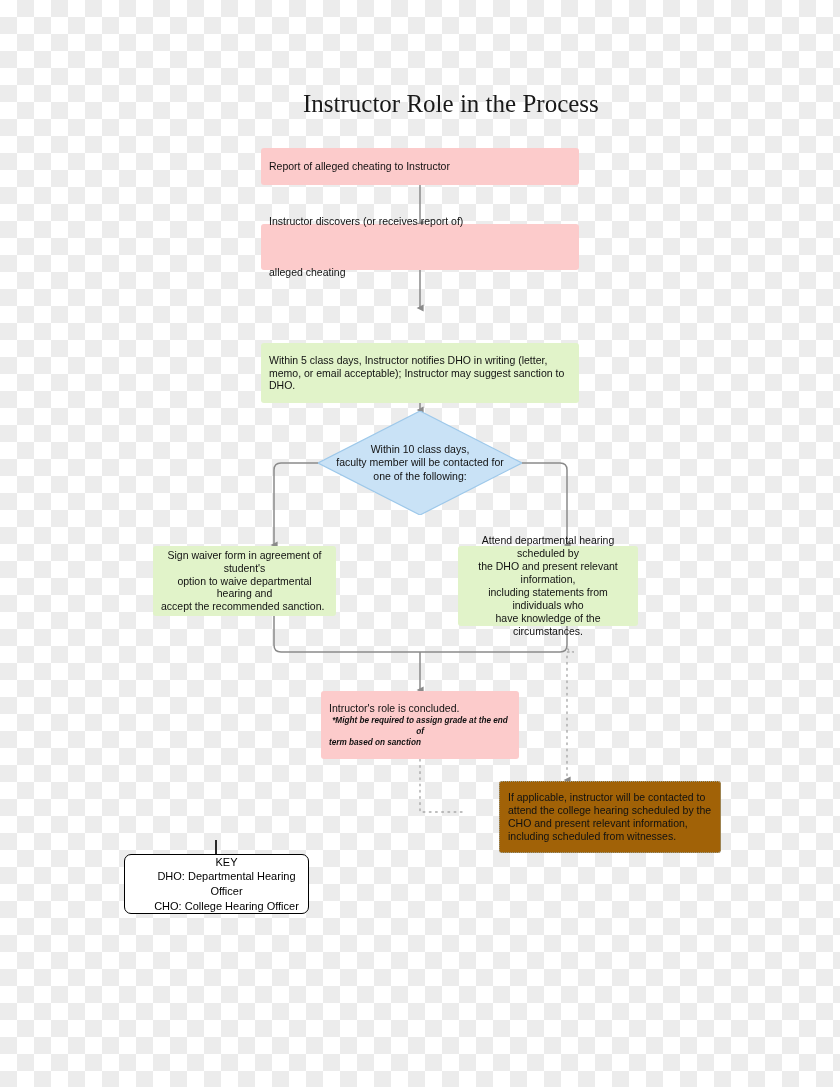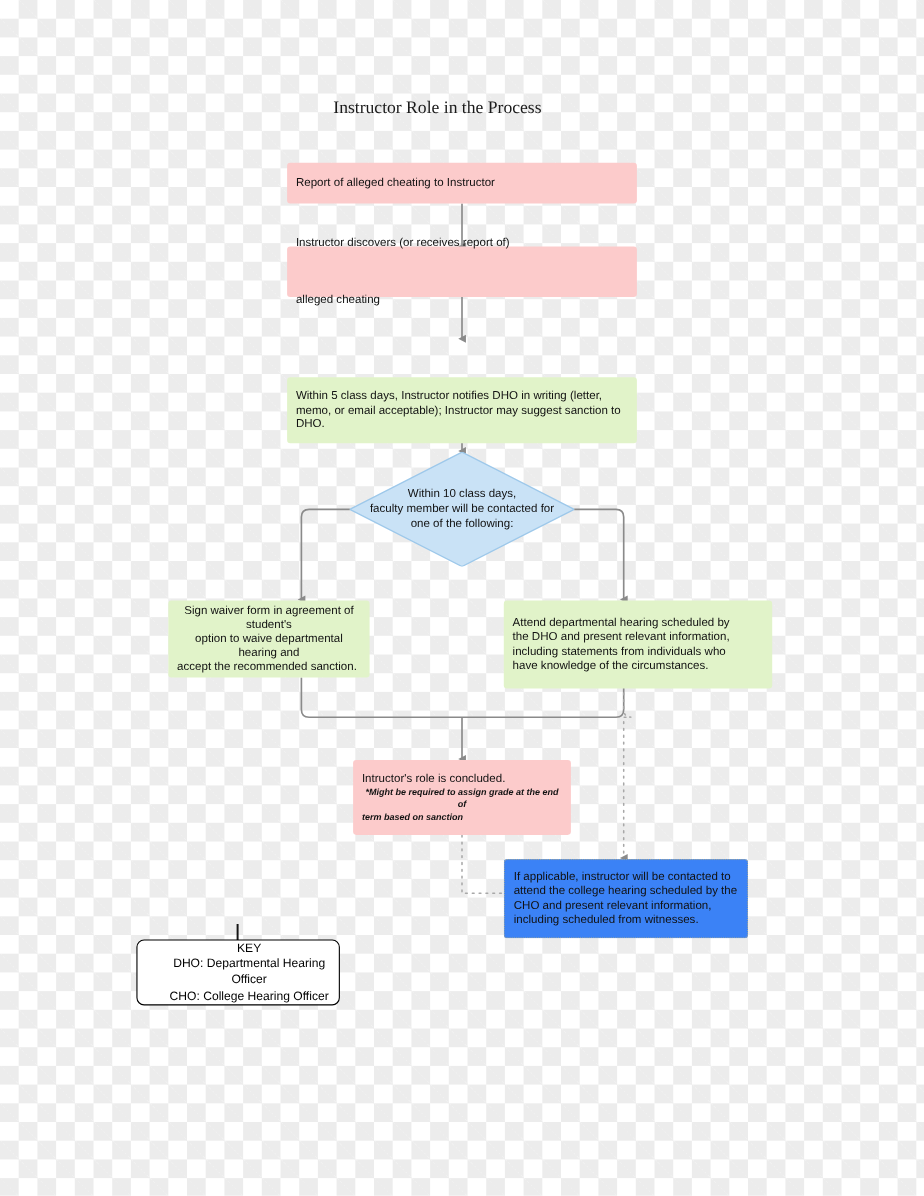--- a/index.html
+++ b/index.html
@@ -43,21 +43,22 @@
   .proc {
     border-radius: 3px;
     font-size: 10.5px;
     padding: 4px 8px;
   }
   .pink  { background: #fccbcb; }
   .green { background: #e1f3c9; }
 
   .dotted-node {
     border: 1px dotted #9aa39a;
-    background: #3b82f6;
+    background: #a16207;
+    margin-left: 41px;
   }
 
   .diamond-wrap {
     position: absolute;
   }
   .diamond-shape {
     position: absolute;
     left: 0; top: 0;
   }
   .diamond-text {
@@ -72,21 +73,21 @@
     text-align: right;
     font-size: 10.5px;
     line-height: 1.27;
     color: #111111;
     pointer-events: none;
   }
 
   .title {
     position: absolute;
     font-family: "Liberation Serif", serif;
-    font-size: 16px;
+    font-size: 25px;
     color: #1a1a1a;
     white-space: nowrap;
   }
 
   .keybox {
     position: absolute;
     box-sizing: border-box;
     border: 1.6px solid #000000;
     border-radius: 7px;
     background: #ffffff;
@@ -178,21 +179,21 @@
     <span class="line">one of the following:</span>
   </div>
 </div>
 
 <div class="node proc green" style="left:153px; top:546px; width:183px; height:70px;">
   <span class="line">Sign waiver form in agreement of student's</span>
   <span class="line">option to waive departmental hearing and</span>
   <span class="line">accept the recommended sanction.</span>
 </div>
 
-<div class="node proc green" style="left:458px; top:546px; width:244px; height:80px;">
+<div class="node proc green" style="left:458px; top:546px; width:180px; height:80px;">
   <span class="line">Attend departmental hearing scheduled by</span>
   <span class="line">the DHO and present relevant information,</span>
   <span class="line">including statements from individuals who</span>
   <span class="line">have knowledge of the circumstances.</span>
 </div>
 
 <div class="node proc pink" style="left:321px; top:691px; width:198px; height:68px;">
   <span class="line">Intructor's role is concluded.</span>
   <span class="line sub-italic">*Might be required to assign grade at the end of</span>
   <span class="line sub-italic" style="margin-top:0;">term based on sanction</span>

